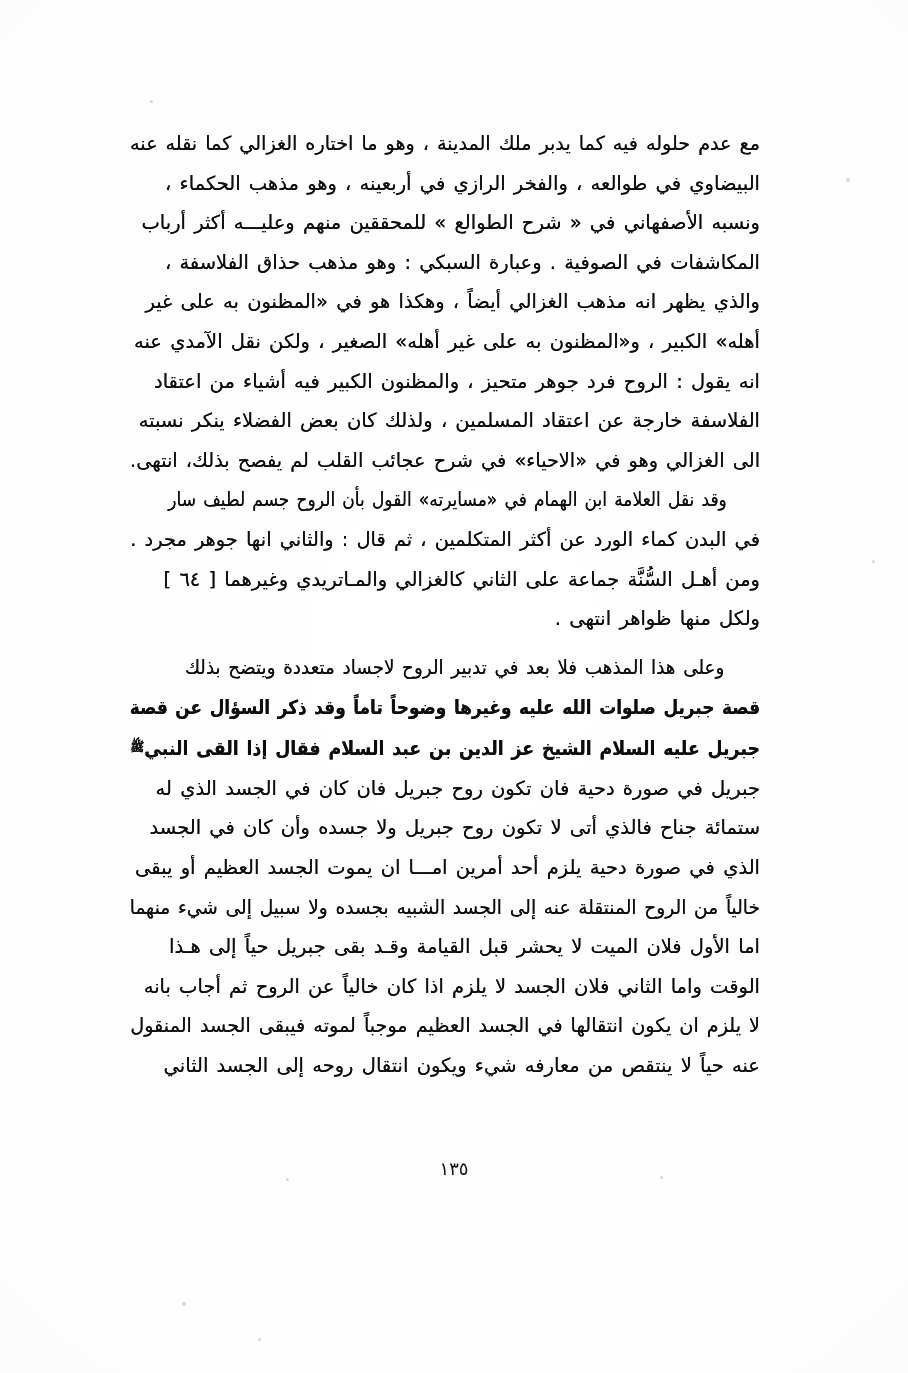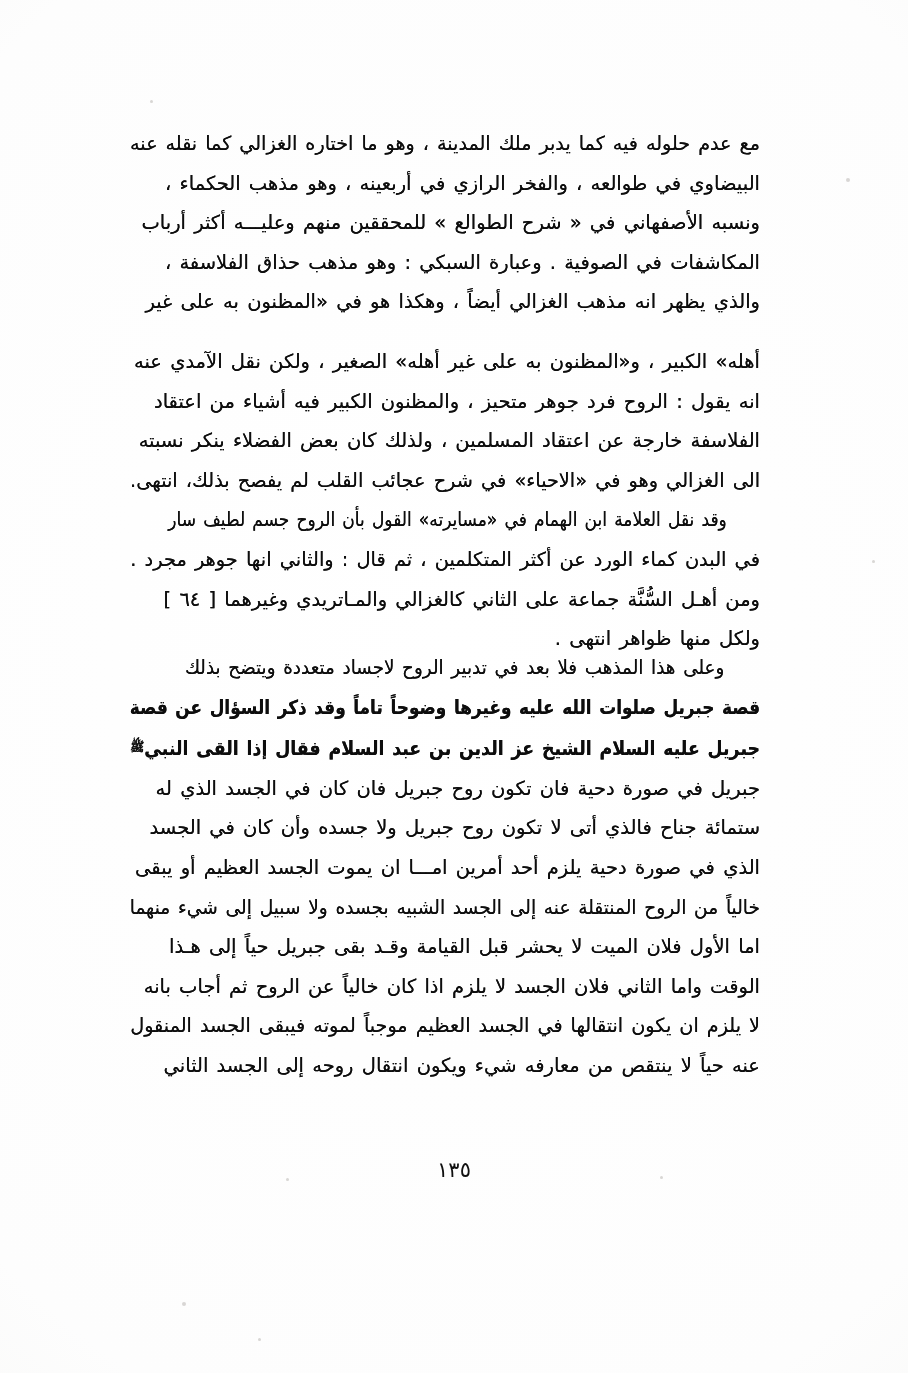--- a/index.html
+++ b/index.html
@@ -71,21 +71,21 @@
 
   .bold { font-weight: bold; }
 
   .page-number {
     position: absolute;
     top: 1158px;
     left: 0;
     right: 0;
     text-align: center;
     font-family: "DejaVu Sans", "Liberation Sans", sans-serif;
-    font-size: 21px;
+    font-size: 18px;
     color: #101010;
     letter-spacing: 1px;
   }
 
   .sallallahu {
     font-size: 13px;
     vertical-align: 4px;
     letter-spacing: -1px;
     font-weight: bold;
   }
@@ -102,21 +102,21 @@
   <div class="speck" style="left:660px; top:1176px; width:3px; height:3px;"></div>
   <div class="speck" style="left:182px; top:1302px; width:4px; height:4px;"></div>
   <div class="speck" style="left:258px; top:1338px; width:3px; height:3px;"></div>
 
   <div class="text-block para" id="para1">
     <span class="line" style="transform: scaleX(0.9813);">مع عدم حلوله فيه كما يدبر ملك المدينة ، وهو ما اختاره الغزالي كما نقله عنه</span>
     <span class="line" style="transform: scaleX(1);">البيضاوي في طوالعه ، والفخر الرازي في أربعينه ، وهو مذهب الحكماء ،</span>
     <span class="line" style="transform: scaleX(1);">ونسبه الأصفهاني في « شرح الطوالع » للمحققين منهم وعليـــه أكثر أرباب</span>
     <span class="line" style="transform: scaleX(1);">المكاشفات في الصوفية . وعبارة السبكي : وهو مذهب حذاق الفلاسفة ،</span>
     <span class="line" style="transform: scaleX(1);">والذي يظهر انه مذهب الغزالي أيضاً ، وهكذا هو في «المظنون به على غير</span>
-    <span class="line" style="transform: scaleX(1); margin-top: 20px;">أهله» الكبير ، و«المظنون به على غير أهله» الصغير ، ولكن نقل الآمدي عنه</span>
+    <span class="line" style="transform: scaleX(1);">أهله» الكبير ، و«المظنون به على غير أهله» الصغير ، ولكن نقل الآمدي عنه</span>
     <span class="line" style="transform: scaleX(1);">انه يقول : الروح فرد جوهر متحيز ، والمظنون الكبير فيه أشياء من اعتقاد</span>
     <span class="line" style="transform: scaleX(1);">الفلاسفة خارجة عن اعتقاد المسلمين ، ولذلك كان بعض الفضلاء ينكر نسبته</span>
     <span class="line" style="transform: scaleX(0.989);">الى الغزالي وهو في «الاحياء» في شرح عجائب القلب لم يفصح بذلك، انتهى.</span>
     <span class="line indent" style="transform: scaleX(0.8744);">وقد نقل العلامة ابن الهمام في «مسايرته» القول بأن الروح جسم لطيف سار</span>
     <span class="line" style="transform: scaleX(0.9937);">في البدن كماء الورد عن أكثر المتكلمين ، ثم قال : والثاني انها جوهر مجرد .</span>
     <span class="line" style="transform: scaleX(1);">ومن أهـل السُّنَّة جماعة على الثاني كالغزالي والمـاتريدي وغيرهما [ ٦٤ ]</span>
     <span class="line center-last">ولكل منها ظواهر انتهى .</span>
   </div>
 
   <div class="text-block para" id="para2">

